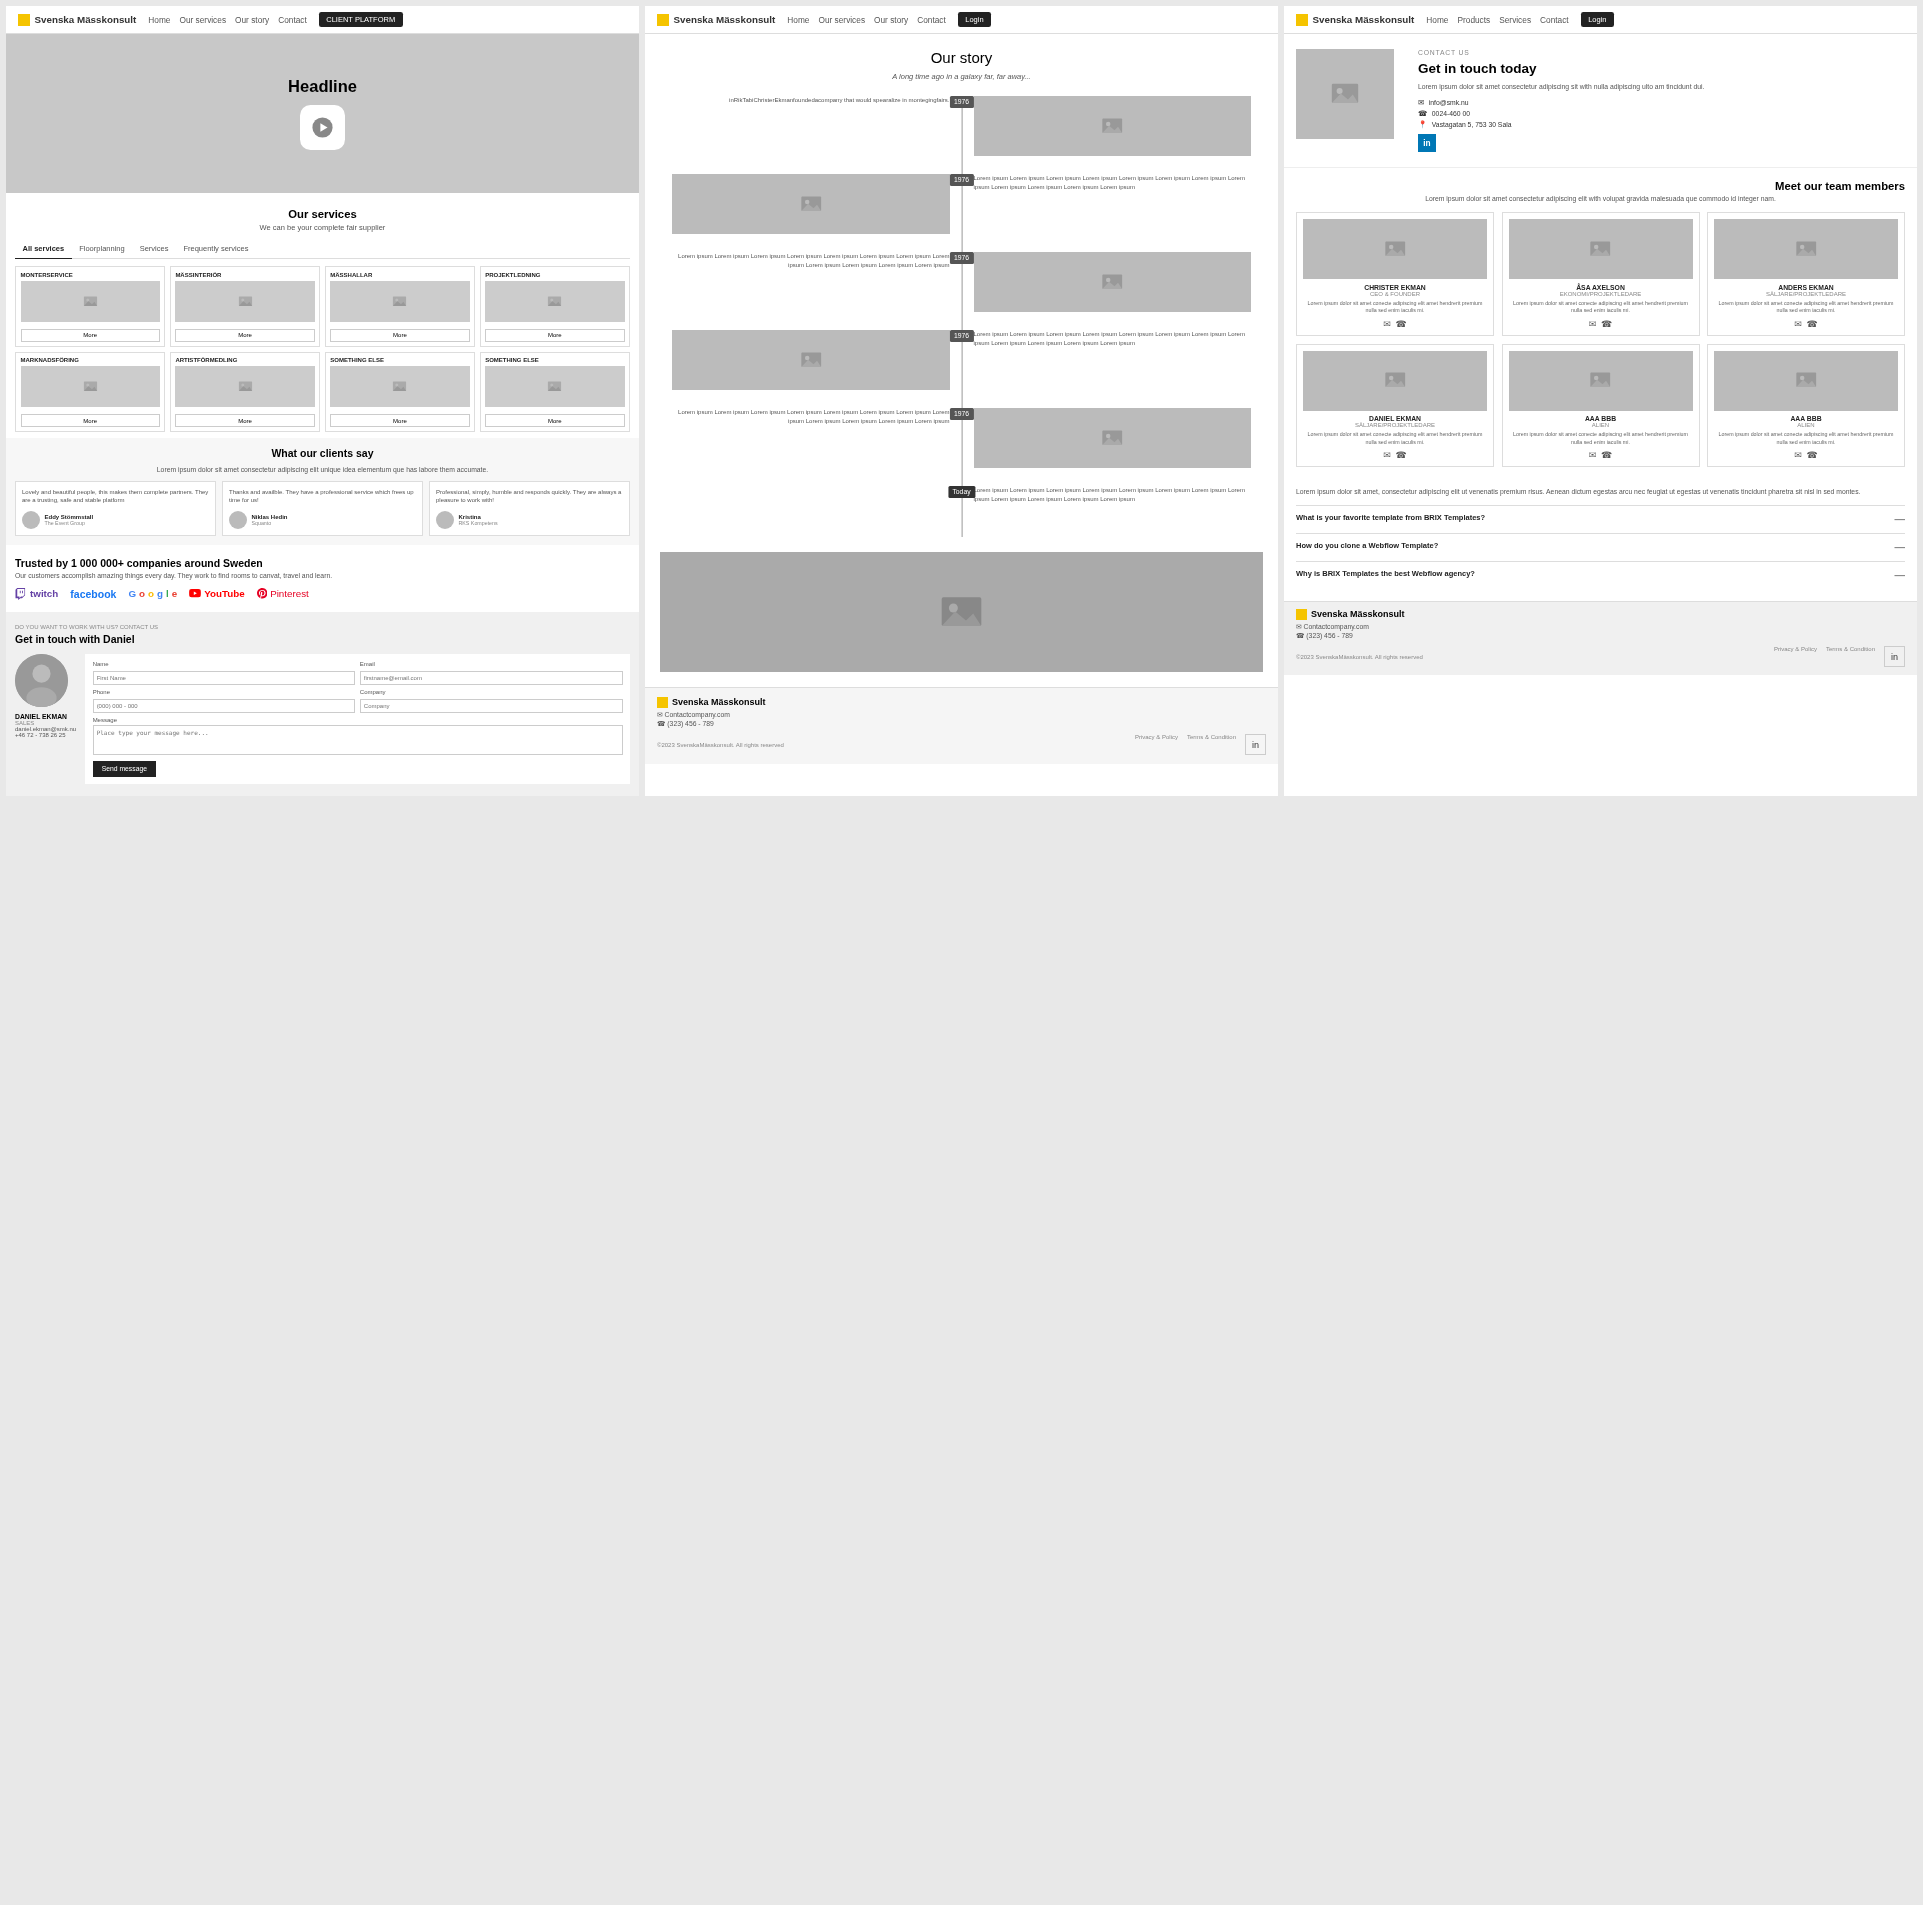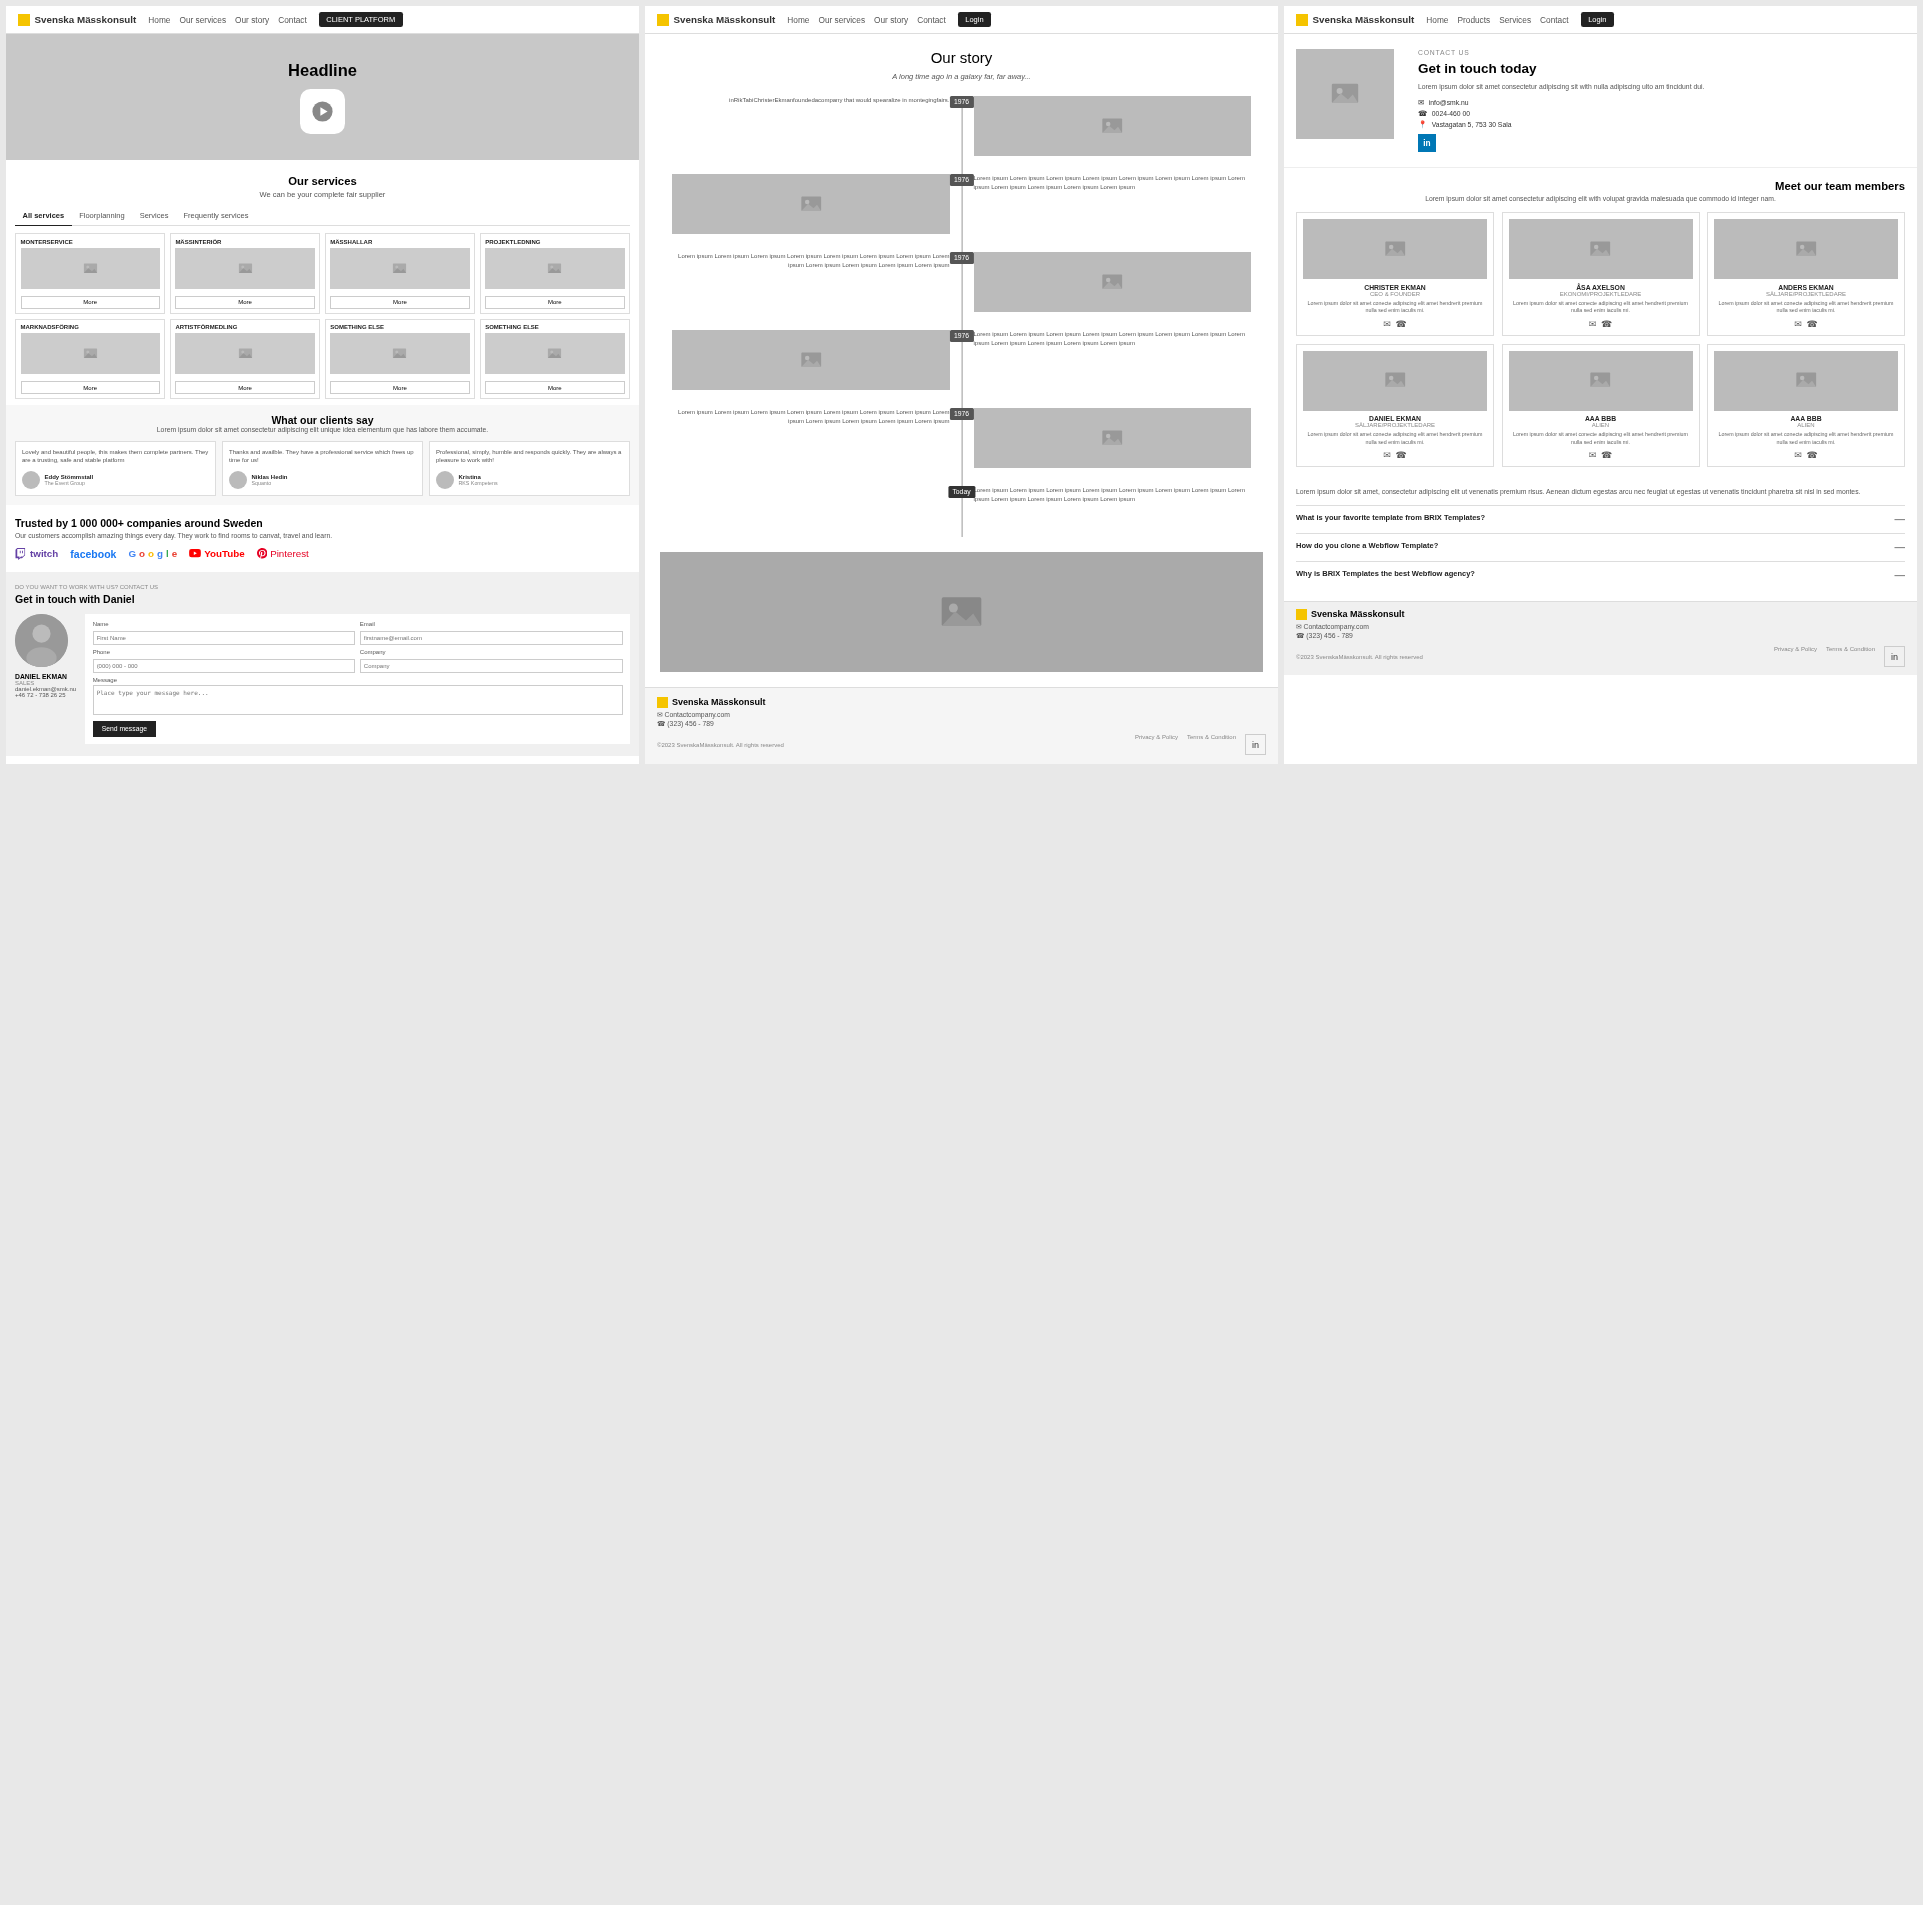--- a/index.html
+++ b/index.html
@@ -14,21 +14,21 @@
 
     
     .column { background: #fff; flex: 1; min-width: 0; overflow: hidden; }
 
     
     .img-ph { background: #bbb; display: flex; align-items: center; justify-content: center; }
     .img-ph svg { width: 30px; height: 30px; fill: #888; }
 
     
     .col1 {}
-    .col1 .hero { height: 126px; background: #c8c8c8; display: flex; flex-direction: column; align-items: center; justify-content: center; gap: 9px; }
+    .col1 .hero { height: 159px; background: #c8c8c8; display: flex; flex-direction: column; align-items: center; justify-content: center; gap: 9px; }
     .col1 .hero h1 { font-size: 16.5px; font-weight: 900; }
     .col1 .hero-icon { width: 45px; height: 45px; background: #fff; border-radius: 10.5px; display: flex; align-items: center; justify-content: center; }
     .col1 .hero-icon svg { width: 21px; height: 21px; fill: #888; }
 
     .col1 .services { padding: 15px 9px 6px; }
     .col1 .services h2 { text-align: center; font-size: 11.3px; font-weight: 700; margin-bottom: 3px; }
     .col1 .services .sub { text-align: center; font-size: 7.5px; color: #555; margin-bottom: 7.5px; }
     .col1 .tabs { display: flex; gap: 0; border-bottom: 0.8px solid #ddd; margin-bottom: 7.5px; font-size: 7.5px; }
     .col1 .tab { padding: 4.5px 7.5px; cursor: pointer; color: #555; }
     .col1 .tab.active { border-bottom: 1.5px solid #222; color: #222; font-weight: bold; margin-bottom: -0.8px; }
@@ -37,21 +37,21 @@
     .col1 .card .card-title { font-size: 6px; font-weight: bold; color: #222; margin-bottom: 3px; text-transform: uppercase; }
     .col1 .card .card-img { height: 41px; background: #ccc; display: flex; align-items: center; justify-content: center; margin-bottom: 4.5px; }
     .col1 .card .card-img svg { width: 15px; height: 15px; fill: #888; }
     .col1 .card .more-btn { border: 0.8px solid #ccc; background: #fff; width: 100%; padding: 2.3px; font-size: 6px; cursor: pointer; }
 
     .col1 .need-more { text-align: center; padding: 9px; font-size: 6.8px; color: #555; }
     .col1 .need-more strong { display: block; font-size: 7.5px; color: #222; }
     .col1 .need-more a { color: #222; font-size: 6.8px; }
 
     .col1 .testimonials { padding: 9px; background: #f7f7f7; }
-    .col1 .testimonials h2 { text-align: center; font-size: 10.5px; font-weight: 700; margin-bottom: 0; }
+    .col1 .testimonials h2 { text-align: center; font-size: 10.5px; font-weight: 700; margin-bottom: 7px; }
     .col1 .testimonials .sub { text-align: center; font-size: 6.8px; color: #555; margin-bottom: 7.5px; }
     .col1 .test-grid { display: grid; grid-template-columns: 1fr 1fr 1fr; gap: 6px; }
     .col1 .test-card { background: #fff; border: 0.8px solid #ddd; padding: 6px; font-size: 6px; color: #555; }
     .col1 .test-card .quote { margin-bottom: 6px; line-height: 1.4; }
     .col1 .test-person { display: flex; align-items: center; gap: 4.5px; }
     .col1 .test-avatar { width: 18px; height: 18px; border-radius: 50%; background: #bbb; }
     .col1 .test-name { font-weight: bold; font-size: 6px; color: #222; }
     .col1 .test-company { font-size: 5.3px; color: #888; }
 
     .col1 .trusted { padding: 12px 9px; }

